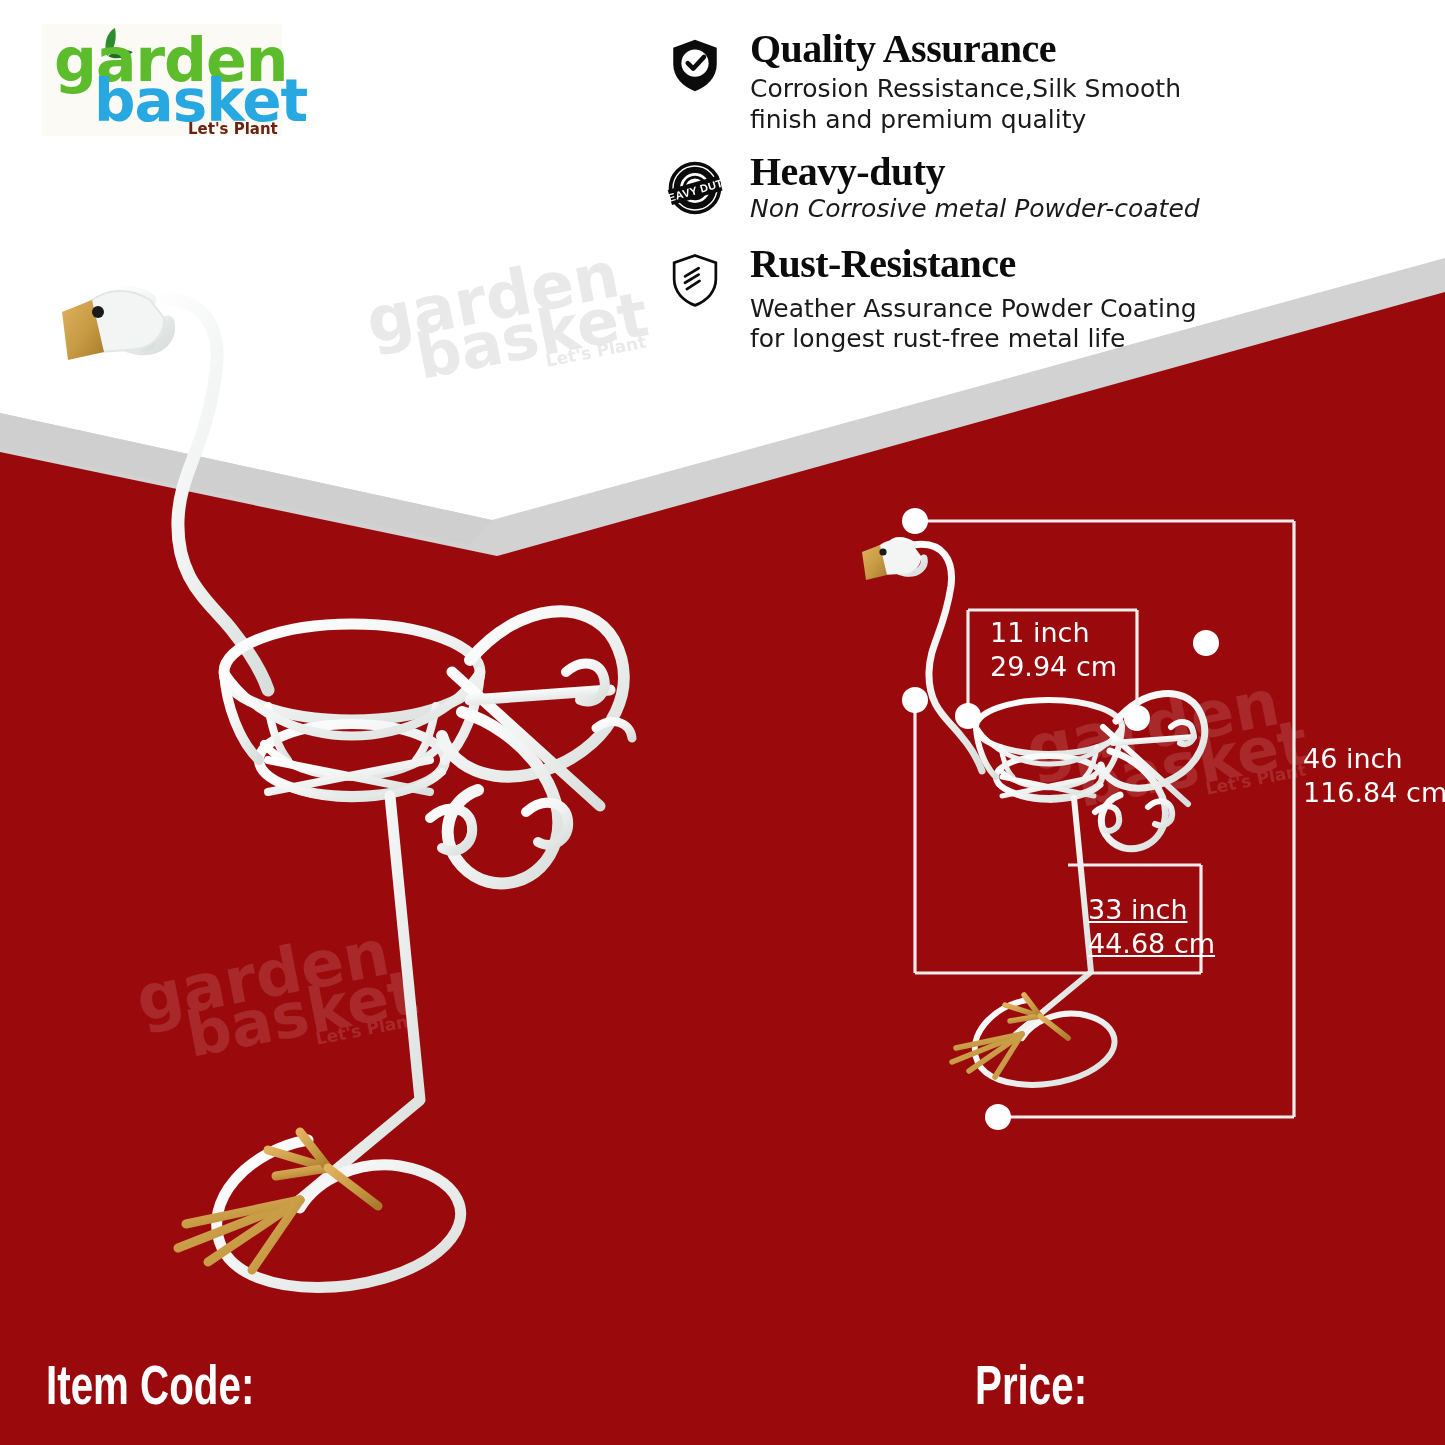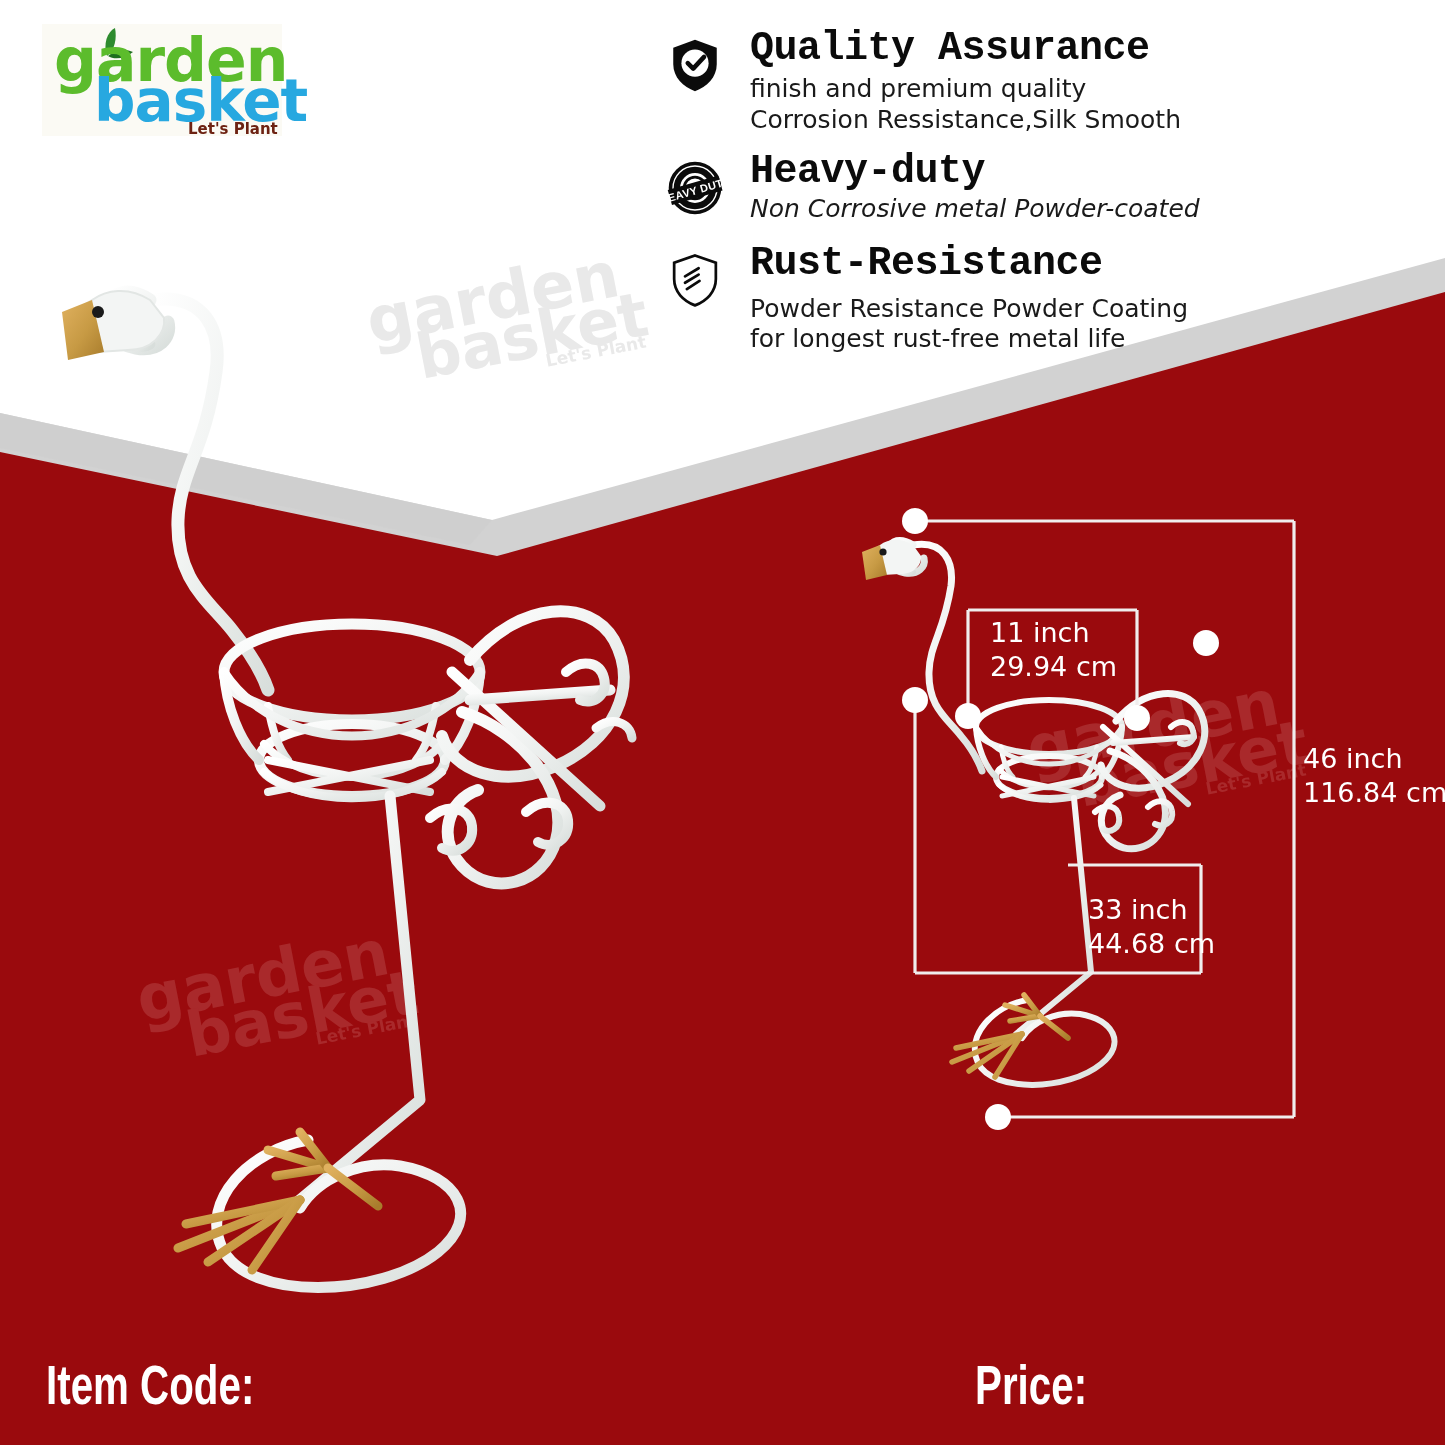--- a/index.html
+++ b/index.html
@@ -36,37 +36,37 @@
     font-family:"DejaVu Sans",sans-serif;
   }
   .logo-leaf{position:absolute;left:47px;top:2px;}
 
   
   .features{position:absolute;left:662px;top:28px;width:560px;}
   .feature{position:relative;margin-bottom:16px;padding-left:88px;}
   .feat-icon{position:absolute;left:4px;top:8px;width:58px;height:58px;}
   .feat-title{
     font-size:40px;font-weight:bold;color:#0b0b0b;line-height:1.05;
-    font-family:Liberation Mono, monospace;letter-spacing:-0.5px;
+    font-family:Liberation Serif, serif;letter-spacing:-0.5px;
   }
   .feat-body{
     font-size:25px;color:#1a1a1a;line-height:1.22;margin-top:4px;
     font-family:"DejaVu Sans",sans-serif;
   }
   .feature.f2{margin-bottom:18px;}
   .feature.f2 .feat-body{margin-top:1px;font-style:italic;}
   .feature.f3 .feat-body{margin-top:9px;}
 
   
   .dim{
     position:absolute;color:#ffffff;font-size:27px;line-height:1.25;
     font-family:"DejaVu Sans",sans-serif;white-space:nowrap;
   }
   .dim-11{left:990px;top:616px;}
-  .dim-33{left:1088px;top:893px;}
+  .dim-33{left:1088px;top:893px;text-decoration:underline;}
   .dim-46{left:1303px;top:742px;}
 
   
   .bottom-label{
     position:absolute;color:#ffffff;font-weight:bold;
     font-size:56px;font-family:"Liberation Sans",sans-serif;
     transform:scaleX(0.72);transform-origin:left center;
     letter-spacing:0px;white-space:nowrap;
   }
   .lbl-item{left:46px;top:1352px;}
@@ -293,22 +293,22 @@
   <div class="features">
 
     <div class="feature f1">
       <svg class="feat-icon" viewBox="0 0 64 64">
         <path d="M32,4 L56,13 L56,31 C56,46 45,56 32,61 C19,56 8,46 8,31 L8,13 Z" fill="#0b0b0b"></path>
         <circle cx="32" cy="30" r="15" fill="#ffffff"></circle>
         <path d="M24,30 L30,36 L42,23" fill="none" stroke="#0b0b0b" stroke-width="5" stroke-linecap="round" stroke-linejoin="round"></path>
       </svg>
       <div class="feat-title">Quality Assurance</div>
       <div class="feat-body">
+        <div>Corrosion Ressistance,Silk Smooth</div>
         <div>finish and premium quality</div>
-        <div>Corrosion Ressistance,Silk Smooth</div>
       </div>
     </div>
 
     <div class="feature f2">
       <svg class="feat-icon" viewBox="0 0 64 64">
         <circle cx="32" cy="32" r="27" fill="none" stroke="#0b0b0b" stroke-width="4"></circle>
         <circle cx="32" cy="32" r="20" fill="none" stroke="#0b0b0b" stroke-width="7"></circle>
         <circle cx="32" cy="32" r="12" fill="none" stroke="#0b0b0b" stroke-width="3"></circle>
         <g transform="rotate(-16 32 34)">
           <rect x="3" y="26" width="58" height="17" fill="#0b0b0b"></rect>
@@ -323,21 +323,21 @@
 
     <div class="feature f3">
       <svg class="feat-icon" viewBox="0 0 64 64">
         <path d="M32,5 L55,13 L55,31 C55,45 45,55 32,60 C19,55 9,45 9,31 L9,13 Z" fill="none" stroke="#0b0b0b" stroke-width="3"></path>
         <path d="M21,28 L36,19" stroke="#0b0b0b" stroke-width="3" stroke-linecap="round"></path>
         <path d="M21,35 L36,26" stroke="#0b0b0b" stroke-width="3" stroke-linecap="round"></path>
         <path d="M23,42 L37,33" stroke="#0b0b0b" stroke-width="3" stroke-linecap="round"></path>
       </svg>
       <div class="feat-title">Rust-Resistance</div>
       <div class="feat-body">
-        <div>Powder Resistance Powder Coating</div>
+        <div>Weather Assurance Powder Coating</div>
         <div>for longest rust-free metal life</div>
       </div>
     </div>
   </div>
 
   <div class="dim dim-11">
     <div>11 inch</div>
     <div>29.94 cm</div>
   </div>
   <div class="dim dim-33">

